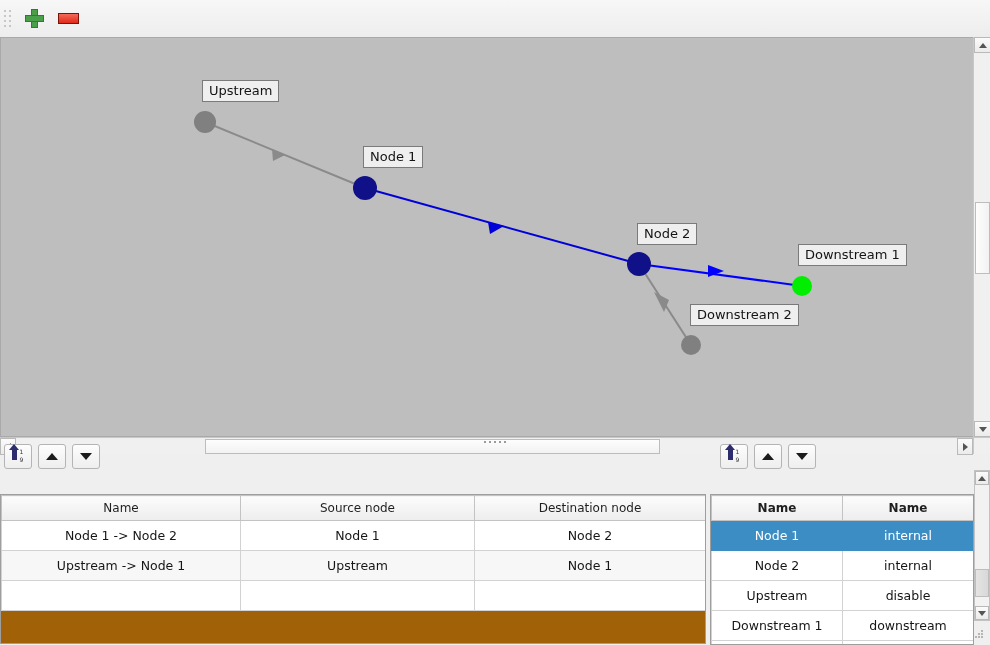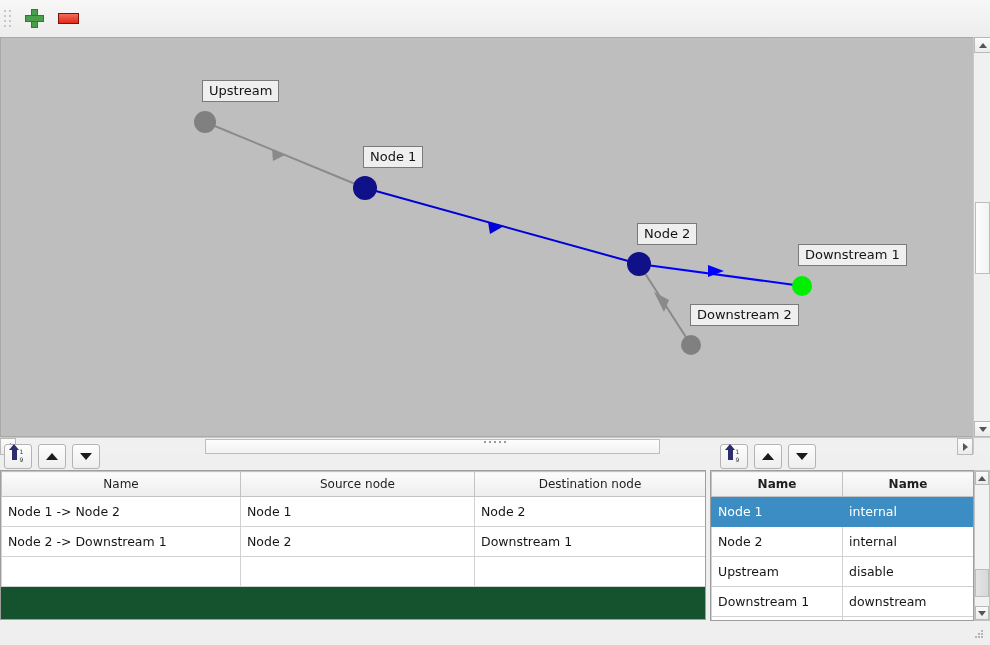--- a/index.html
+++ b/index.html
@@ -128,27 +128,27 @@
 
   table.grid{border-collapse:collapse;table-layout:fixed;background:#fff;}
   table.grid th{
     background:linear-gradient(#fcfcfc,#ededed);
     border:1px solid #c3c3c3;
     height:22px;font-weight:normal;font-size:12px;color:#1f1f1f;
     text-align:center;
   }
   table.grid td{
     border:1px solid #d2d2d2;height:29px;padding:0 6px;
-    font-size:12.5px;color:#161616;white-space:nowrap;overflow:hidden;
+    font-size:12.5px;color:#161616;white-space:nowrap;overflow:hidden;text-align:center;
   }
   table.grid tr.odd td{background:#ffffff;}
   table.grid tr.even td{background:#f7f7f7;}
   table.grid tr.sel td{background:#3b8dc4;color:#ffffff;border-color:#3b8dc4;}
   #grid-right th{font-weight:bold;}
-  .grid-frame{border:1px solid #9e9e9e;box-sizing:border-box;background:#14532d;overflow:hidden;}
+  .grid-frame{border:1px solid #9e9e9e;box-sizing:border-box;background:#a16207;overflow:hidden;margin-top:24px;}
 
   #right-vscroll{
     position:absolute;right:0;top:28px;width:16px;height:151px;
     background:#f2f2f2;border:1px solid #c2c2c2;box-sizing:border-box;
   }
   #right-vscroll .sb-arrow{width:14px;height:14px;position:absolute;left:0;}
   #rv-up{top:0;} #rv-down{bottom:0;}
   #rv-thumb{
     position:absolute;left:0;width:14px;top:98px;height:28px;
     background:linear-gradient(90deg,#e4e4e4,#d8d8d8);
@@ -283,24 +283,24 @@
           <th>Source node</th>
           <th>Destination node</th>
         </tr>
       </thead>
       <tbody>
         <tr class="odd">
           <td>Node 1 -&gt; Node 2</td>
           <td>Node 1</td>
           <td>Node 2</td>
         </tr>
-        <tr class="odd">
-          <td>Node 2 -&gt; Downstream 1</td>
-          <td>Node 2</td>
-          <td>Downstream 1</td>
+        <tr class="even">
+          <td>Upstream -&gt; Node 1</td>
+          <td>Upstream</td>
+          <td>Node 1</td>
         </tr>
         <tr class="odd">
           <td></td>
           <td></td>
           <td></td>
         </tr>
       </tbody>
     </table>
   </div>
 </div>

